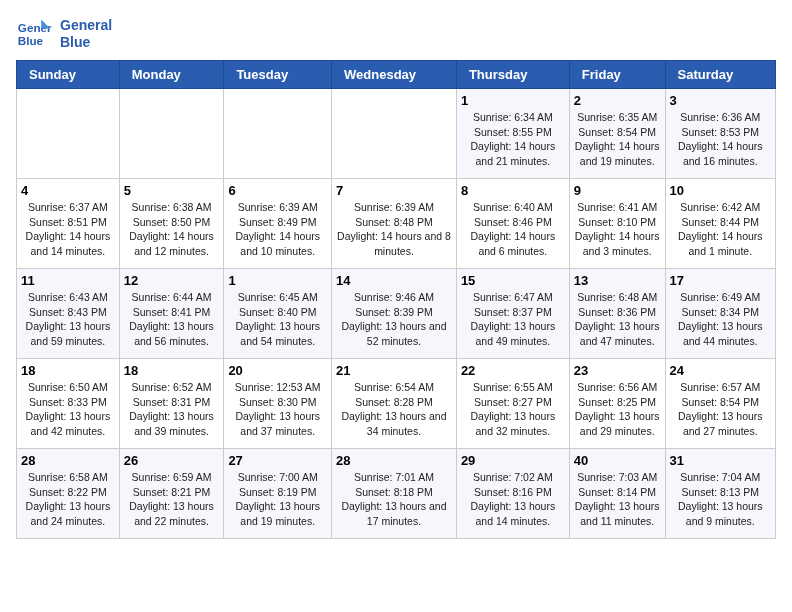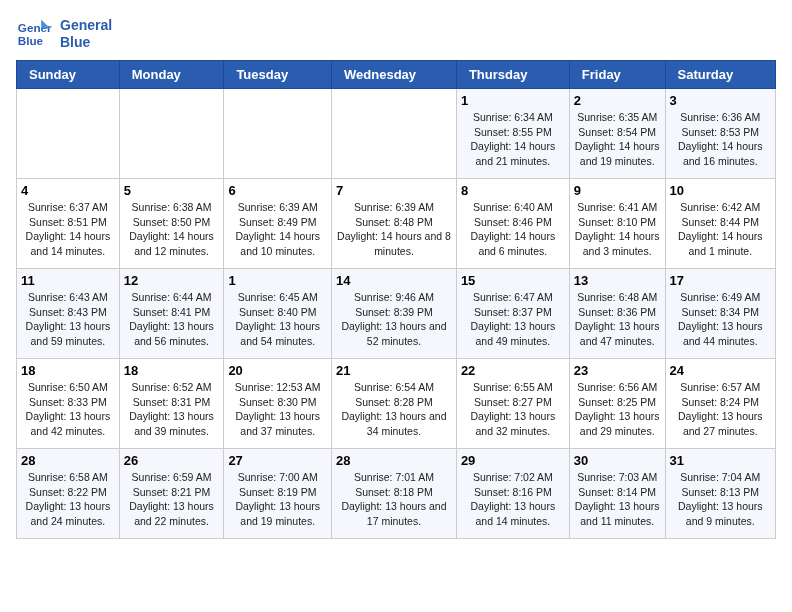--- a/index.html
+++ b/index.html
@@ -263,21 +263,21 @@
         </td>
         <td>
           <span class="day-num">23</span>
           <div class="cell-content">Sunrise: 6:56 AM
 Sunset: 8:25 PM
 Daylight: 13 hours and 29 minutes.</div>
         </td>
         <td>
           <span class="day-num">24</span>
           <div class="cell-content">Sunrise: 6:57 AM
-Sunset: 8:24 PM
+Sunset: 8:54 PM
 Daylight: 13 hours and 27 minutes.</div>
         </td>
       </tr>
       <tr>
         <td>
           <span class="day-num">28</span>
           <div class="cell-content">Sunrise: 6:58 AM
 Sunset: 8:22 PM
 Daylight: 13 hours and 24 minutes.</div>
         </td>
@@ -299,21 +299,21 @@
 Sunset: 8:18 PM
 Daylight: 13 hours and 17 minutes.</div>
         </td>
         <td>
           <span class="day-num">29</span>
           <div class="cell-content">Sunrise: 7:02 AM
 Sunset: 8:16 PM
 Daylight: 13 hours and 14 minutes.</div>
         </td>
         <td>
-          <span class="day-num">30</span>
+          <span class="day-num">40</span>
           <div class="cell-content">Sunrise: 7:03 AM
 Sunset: 8:14 PM
 Daylight: 13 hours and 11 minutes.</div>
         </td>
         <td>
           <span class="day-num">31</span>
           <div class="cell-content">Sunrise: 7:04 AM
 Sunset: 8:13 PM
 Daylight: 13 hours and 9 minutes.</div>
         </td>

